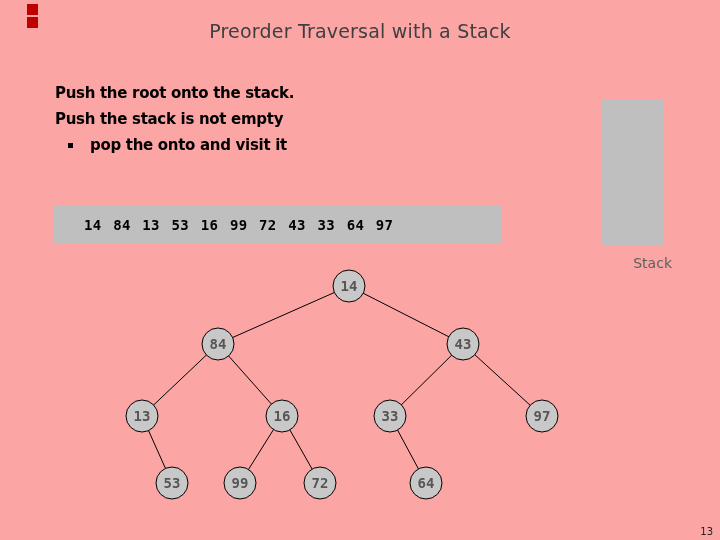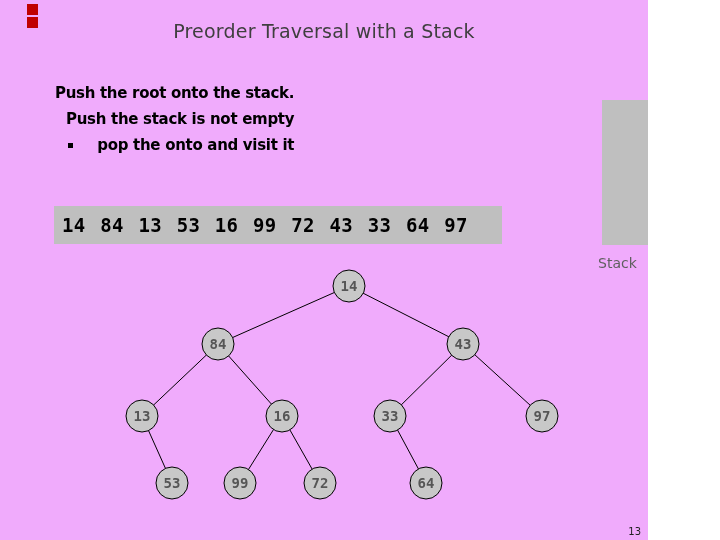--- a/index.html
+++ b/index.html
@@ -1,46 +1,46 @@
 <!DOCTYPE html>
 <html><head>
 <meta charset="utf-8">
 <style>
   html,body{margin:0;padding:0;background:#ffffff;}
   .slide{
-    position:relative;width:648px;height:540px;background:#f0abfc;overflow:hidden;
+    position:relative;width:720px;height:540px;background:#fca5a5;overflow:hidden;
     font-family:"DejaVu Sans","Liberation Sans",sans-serif;
   }
   .red-sq{position:absolute;left:27px;width:11px;height:11px;}
   .sq1{top:4px;}
   .sq2{top:17px;}
   .title{
     position:absolute;top:20px;left:0;width:100%;margin:0;
     text-align:center;font-size:19px;font-weight:normal;color:#3f3f3f;
     letter-spacing:0.2px;
   }
   .body-text{position:absolute;left:55px;top:80px;color:#000;}
-  .line{height:26px;line-height:26px;font-size:15px;font-weight:bold;letter-spacing:-0.3px;white-space:nowrap;text-align:right;}
+  .line{height:26px;line-height:26px;font-size:15px;font-weight:bold;letter-spacing:-0.3px;white-space:nowrap;}
   .bullet-line{padding-left:35px;position:relative;}
   .bullet{
     position:absolute;left:13px;top:11px;width:5px;height:5px;background:#000;display:inline-block;
   }
   .seq-box{
     position:absolute;left:54px;top:206px;width:448px;height:38px;
     display:flex;align-items:center;
   }
   .seq-text{
-    padding-left:8px;
+    padding-left:30px;
     font-family:"DejaVu Sans Mono","Liberation Mono",monospace;
-    font-size:19px;font-weight:bold;color:#000;
+    font-size:14px;font-weight:bold;color:#000;
     letter-spacing:0.3px;word-spacing:3px;white-space:pre;
   }
   .stack-rect{position:absolute;left:602px;top:100px;width:61px;height:145px;}
   .stack-label{
-    position:absolute;left:598px;top:255px;width:74px;text-align:left;
+    position:absolute;left:598px;top:255px;width:74px;text-align:right;
     font-size:14px;color:#5f5f5f;
   }
   .tree-svg{position:absolute;left:0;top:0;width:720px;height:540px;}
   .page-num{
     position:absolute;right:7px;bottom:3px;font-size:10px;color:#222;
   }
 </style>
 </head>
 <body>
 

